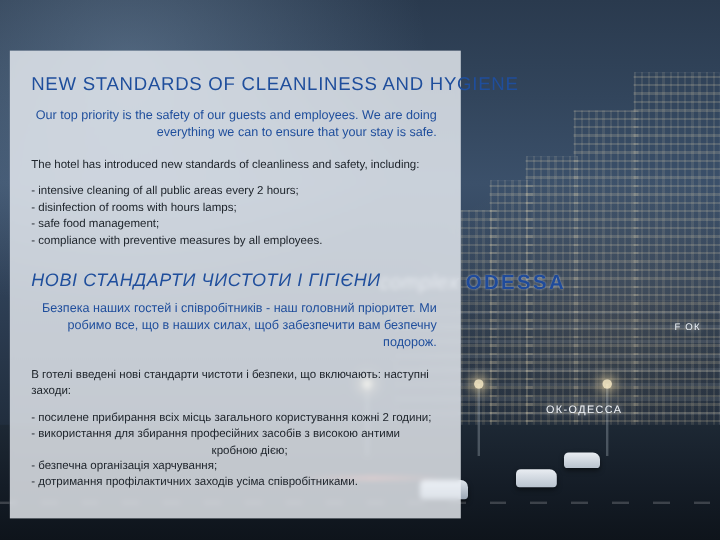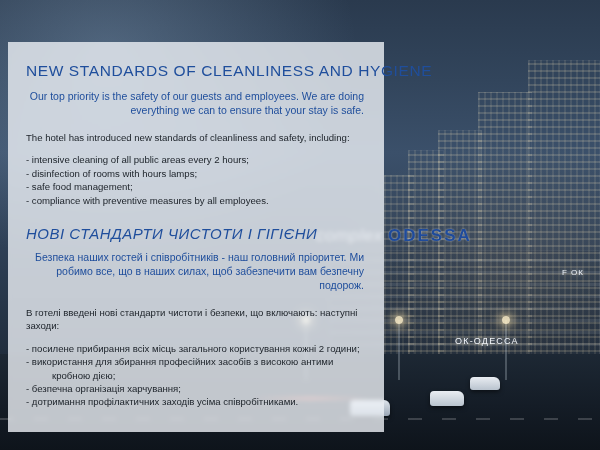--- a/index.html
+++ b/index.html
@@ -198,21 +198,21 @@
     text-align: right;
   }
   .body-text {
     color: #20262d;
     font-size: 9.6px;
     line-height: 13.4px;
     margin: 0;
   }
   .body-text .intro { display: block; margin-bottom: 9px; }
   .body-text .li { display: block; }
-  .body-text .li .ind { display: block; padding-left: 26px; }
+  .body-text .li .ind { display: block; padding-left: 26px; text-align: center; }
 
   .h2 {
     color: #1f4e9c;
     font-size: 15px;
     letter-spacing: 0.5px;
     margin: 18px 0 8px 0;
     white-space: nowrap;
     font-style: italic;
   }
 </style>

